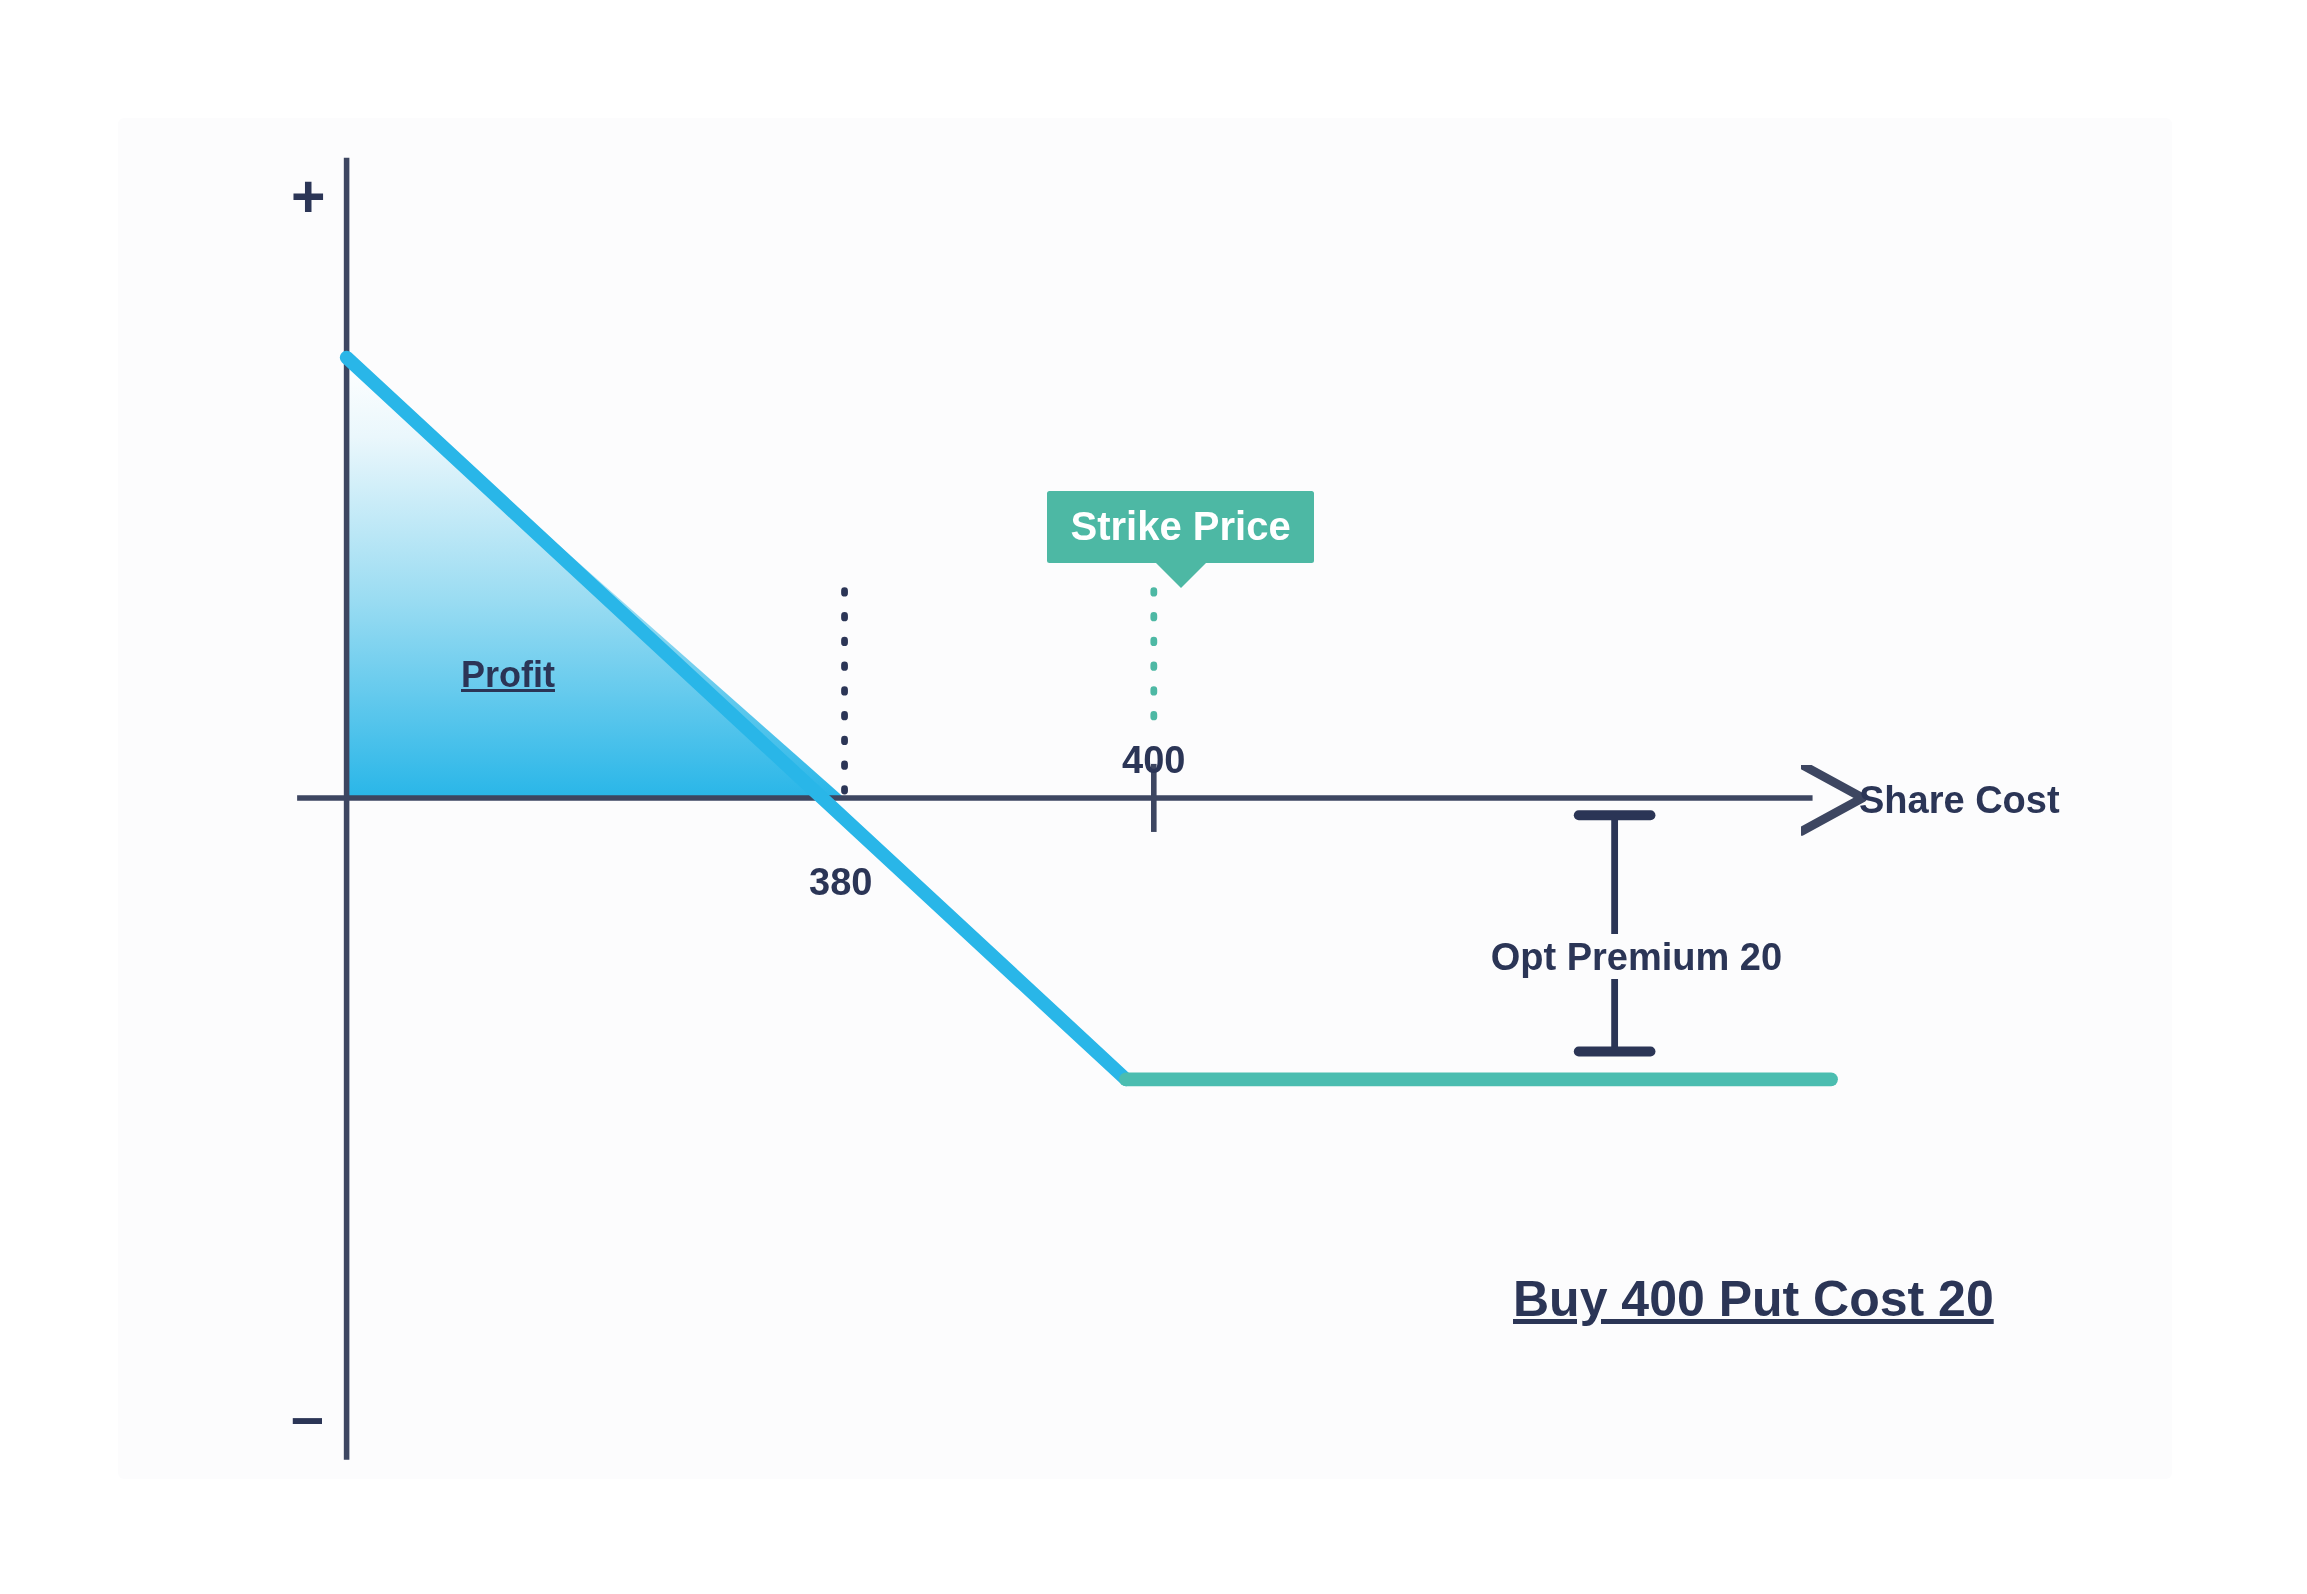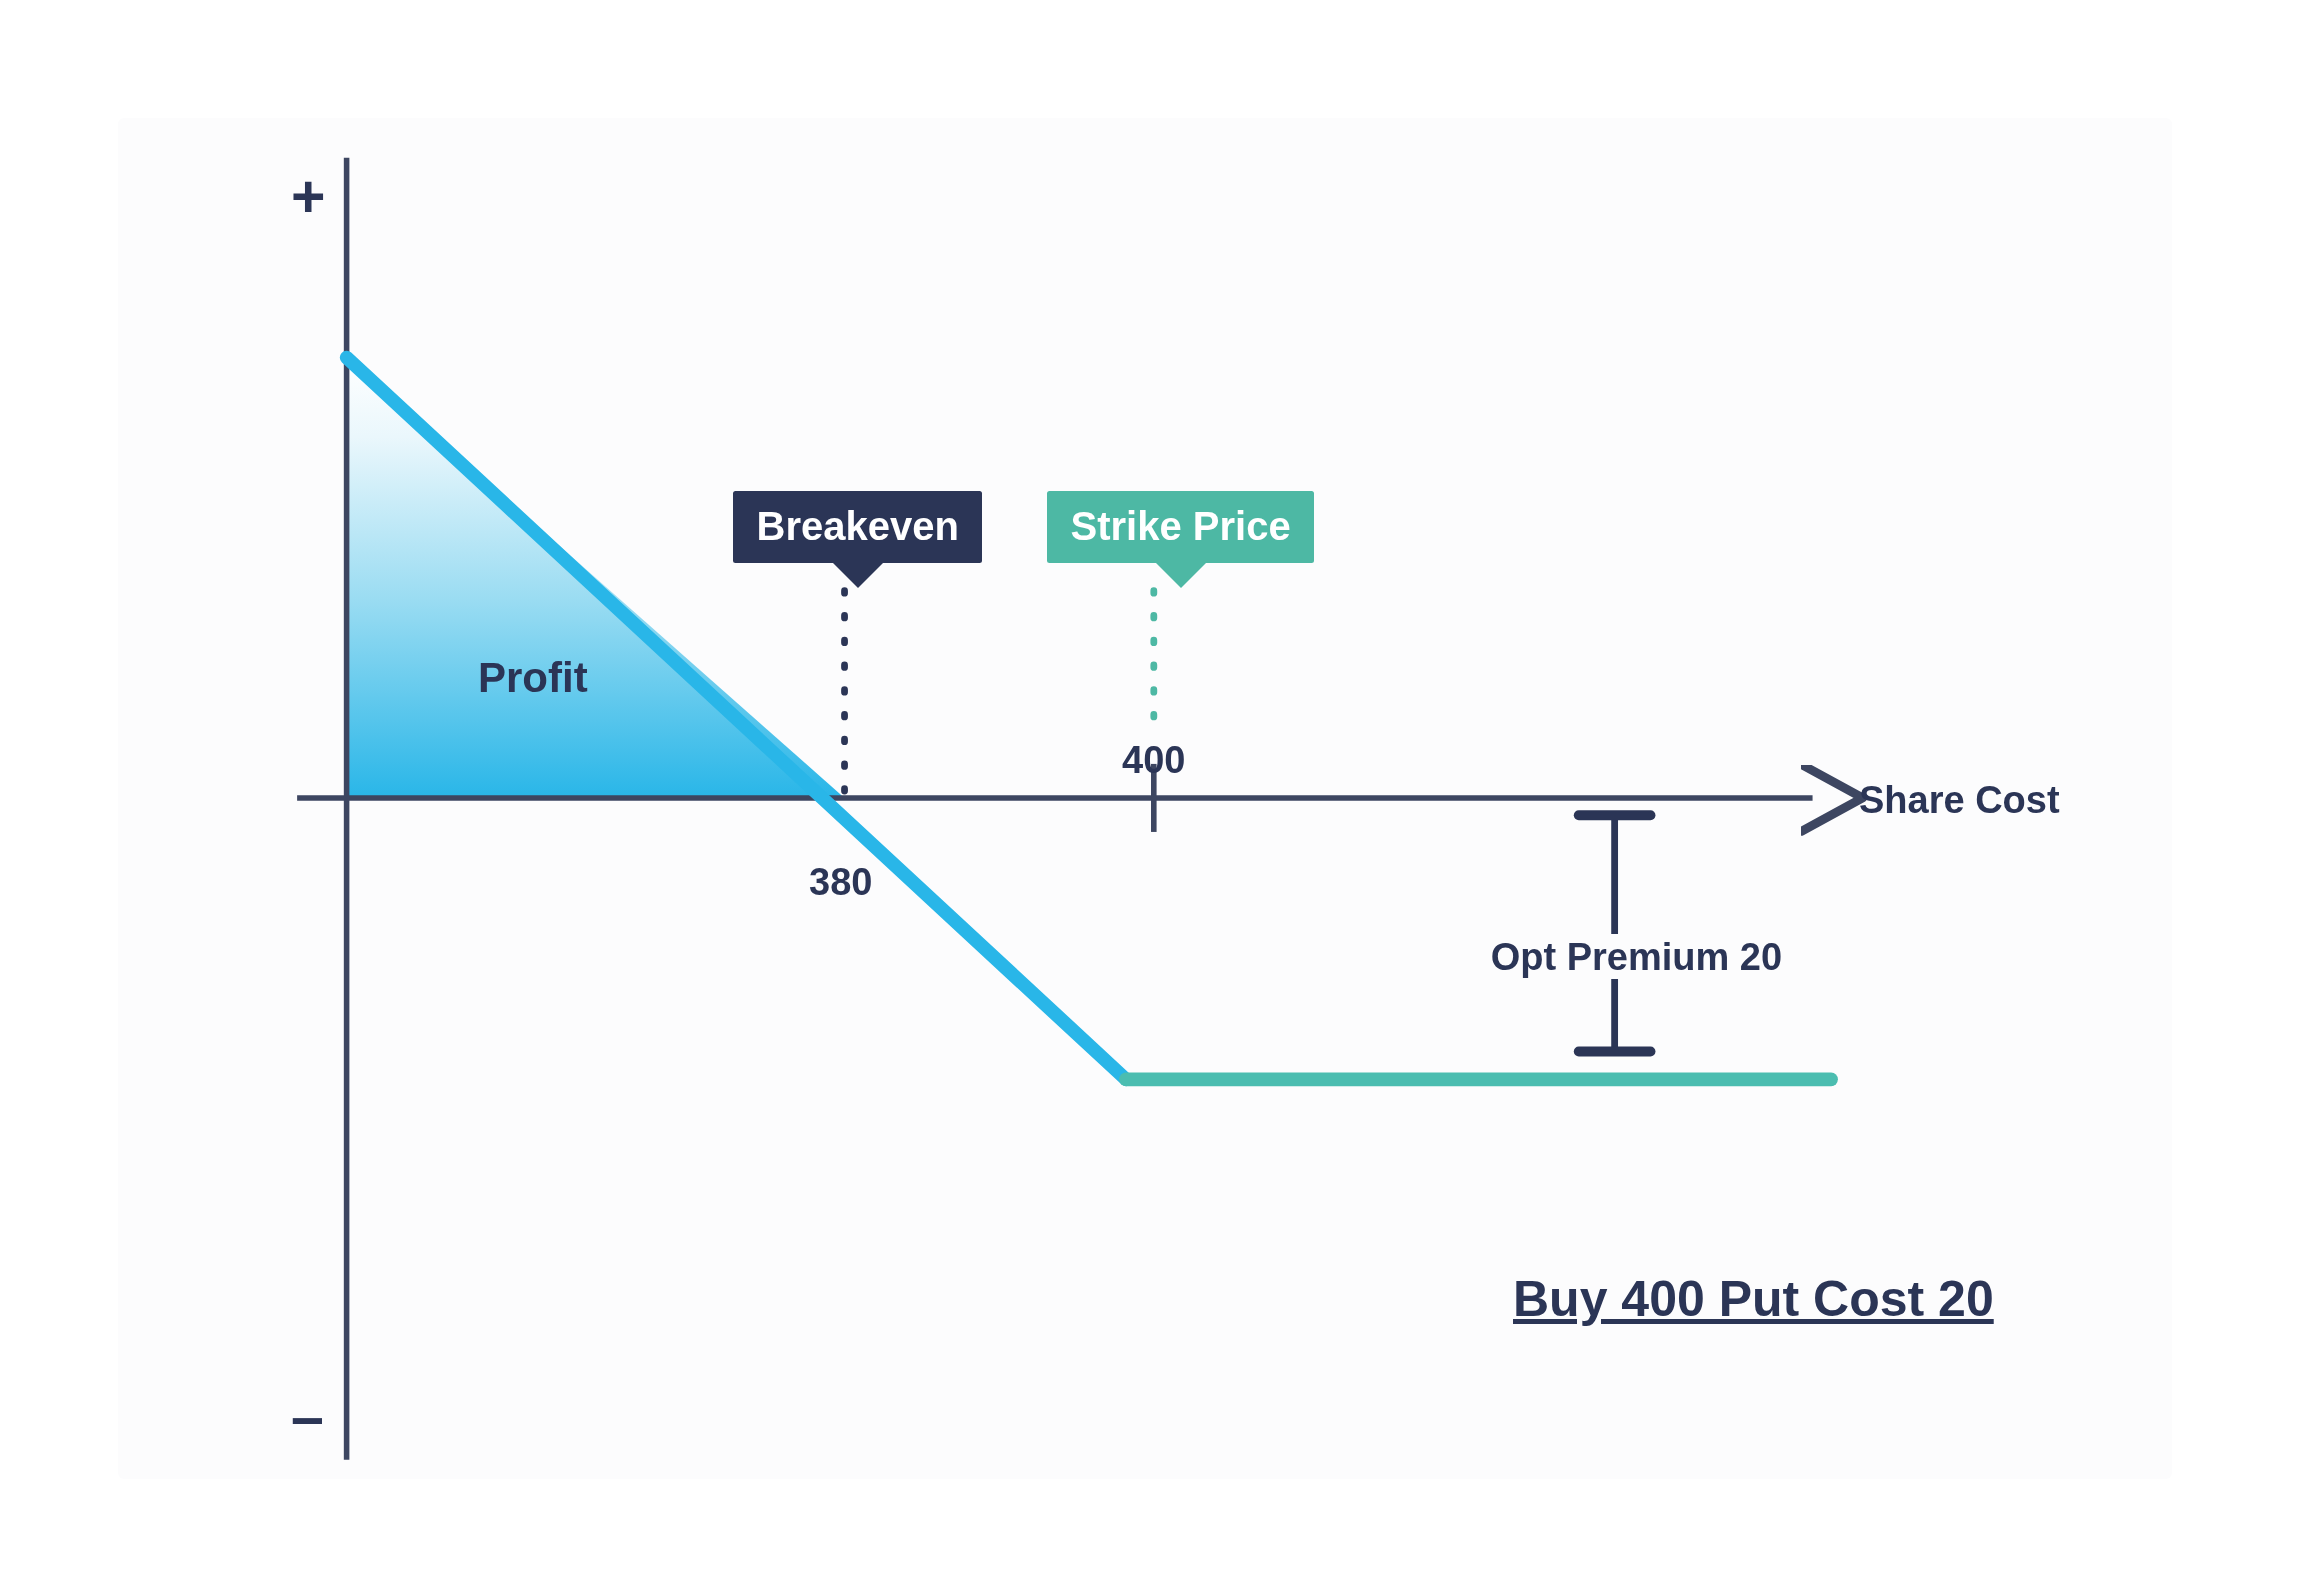--- a/index.html
+++ b/index.html
@@ -71,21 +71,21 @@
     top: 491px;
     font-size: 40px;
   }
   #callout-strike .tail { border-top: 25px solid #4db8a4; }
 
   
   #plus-sign  { left: 291px;  top: 168px;  font-size: 59px; }
   #minus-sign { left: 291px;  top: 1388px; font-size: 59px; }
 
   
-  #label-profit        { left: 478px;  top: 657px; font-size: 42px; }
+  #label-profit        { left: 461px;  top: 657px; font-size: 36px; text-decoration: underline; }
   #tick-breakeven      { left: 809px; top: 823px; font-size: 38px; margin-top: 40px; }
   #tick-strike         { left: 1122px; top: 741px; font-size: 38px; }
   #label-share-price   { left: 1859px; top: 781px; font-size: 38px; }
   #label-opt-premium   { left: 1482px; top: 914px; font-size: 38px; background: #fcfcfd; padding: 3.7px 8.7px; margin-top: 20px; }
   #label-buy-put       { left: 1513px; top: 1274px; font-size: 50px; text-decoration: underline; }
 </style>
 </head>
 <body>
 
 <div id="root">
@@ -147,23 +147,19 @@
   <div class="lbl" id="plus-sign">+</div>
   <div class="lbl" id="minus-sign">–</div>
 
   <div class="lbl" id="label-profit">Profit</div>
   <div class="lbl" id="tick-breakeven">380</div>
   <div class="lbl" id="tick-strike">400</div>
   <div class="lbl" id="label-share-price">Share Cost</div>
   <div class="lbl" id="label-opt-premium">Opt Premium 20</div>
   <div class="lbl" id="label-buy-put">Buy 400 Put Cost 20</div>
 
-  <div class="callout" id="callout-breakeven">
-    <span>Breakeven</span>
-    <span class="tail"></span>
-  </div>
   <div class="callout" id="callout-strike">
     <span>Strike Price</span>
     <span class="tail"></span>
   </div>
 
 </div>
 
 
 </body></html>

